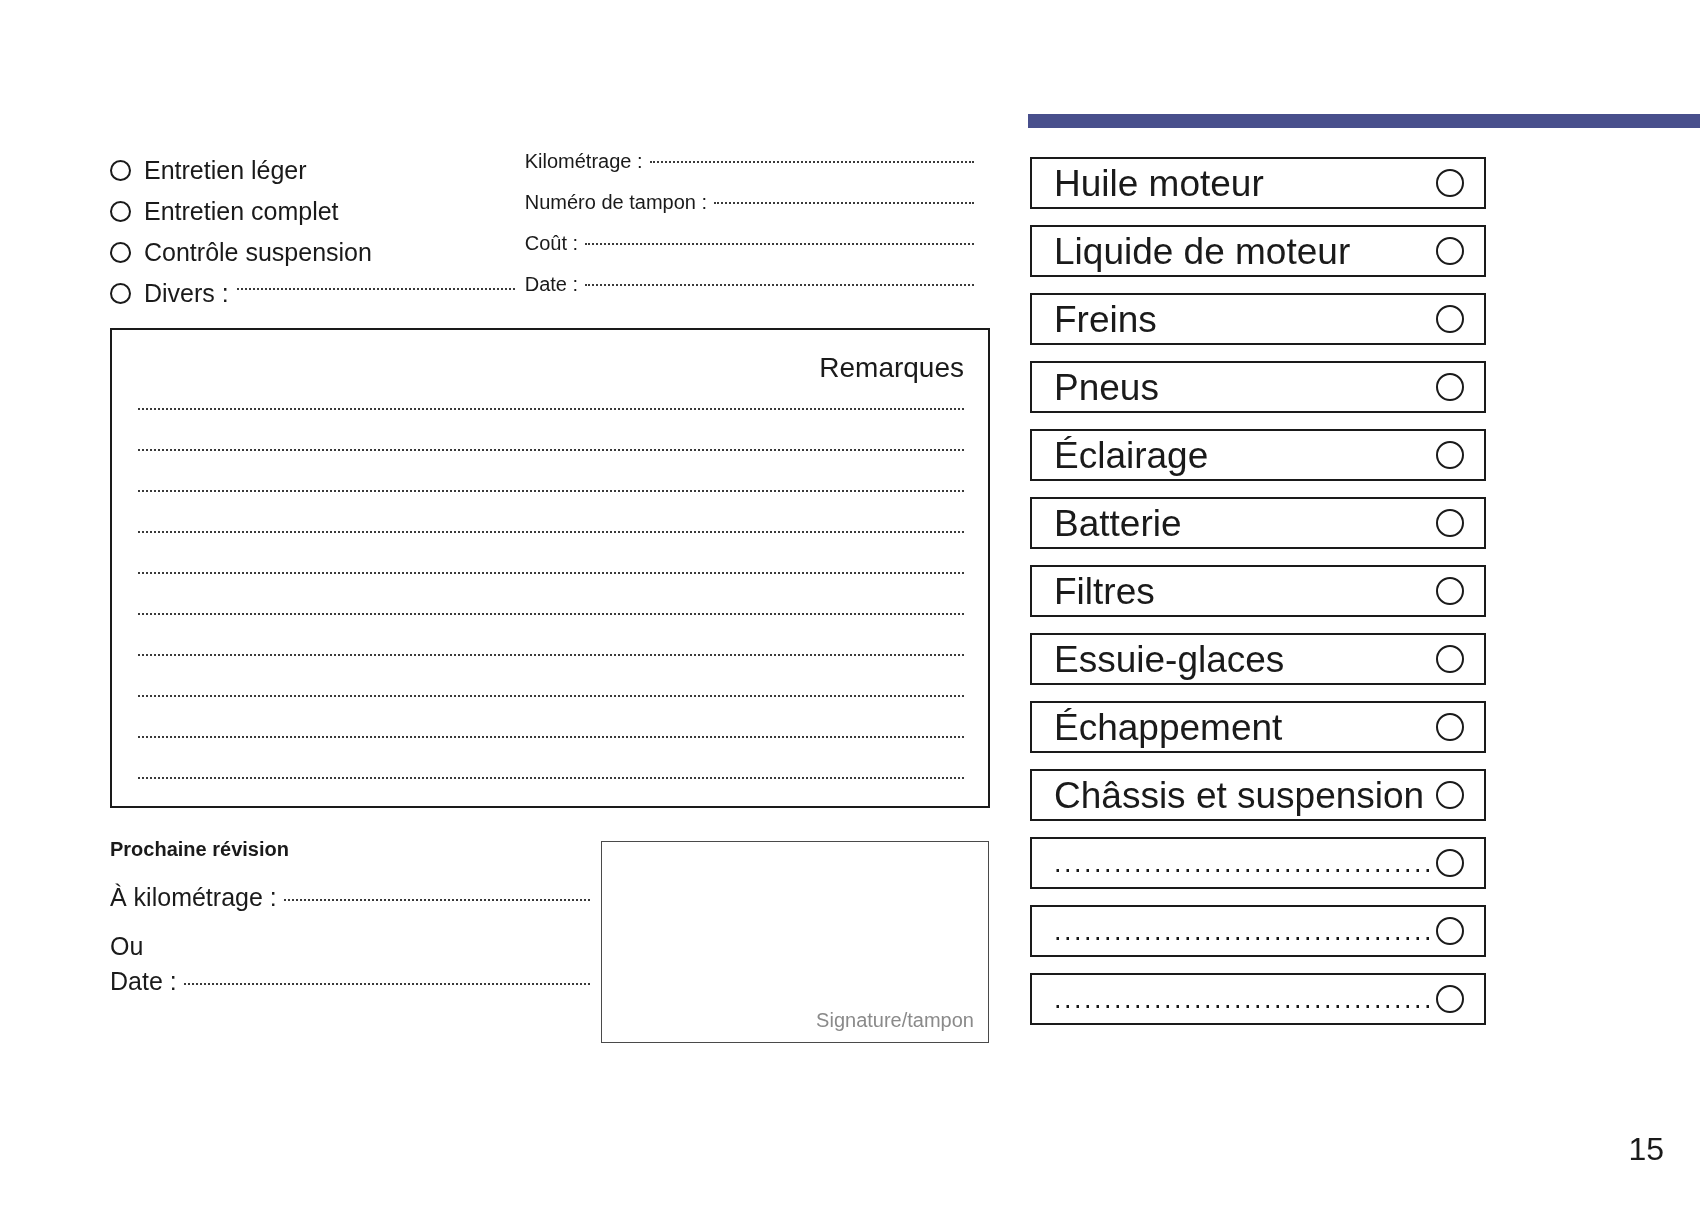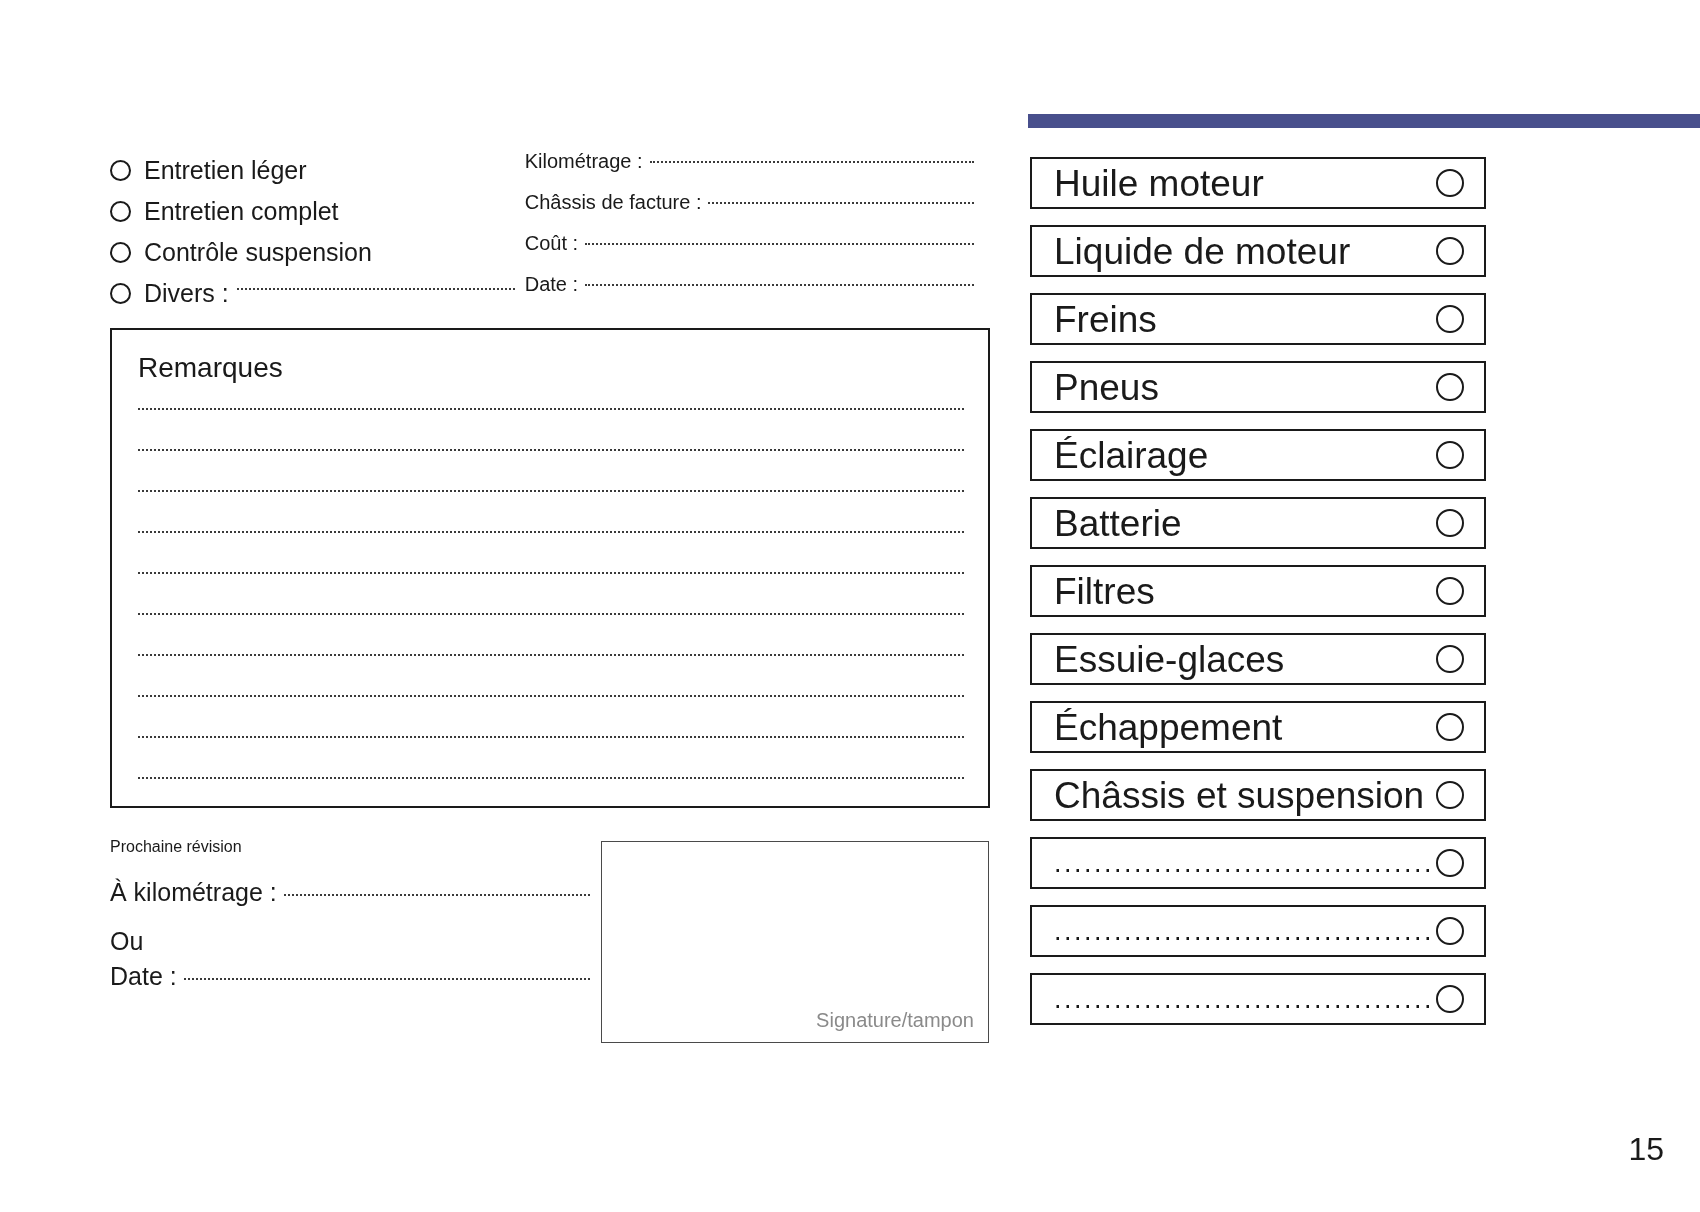--- a/index.html
+++ b/index.html
@@ -83,36 +83,37 @@
     position: relative;
     margin-top: 14px;
     width: 880px;
     height: 480px;
     border: 2.2px solid #1a1a1a;
     padding: 22px 24px 0 26px;
   }
   .remarks-title {
     font-size: 28px;
     margin-bottom: 24px;
+    text-align: right;
   }
   .rline {
     height: 0;
     border-bottom: 2.5px dotted #3a3a3a;
     margin-bottom: 39px;
   }
 
   
   .next-rev {
     position: absolute;
     left: 110px; top: 838px;
     width: 480px;
   }
   .next-rev-title {
-    font-size: 16px;
-    font-weight: normal;
+    font-size: 20px;
+    font-weight: bold;
     margin-bottom: 22px;
   }
   .nr-row {
     display: flex;
     align-items: baseline;
     font-size: 25px;
     height: 42px;
   }
   .nr-plain {
     font-size: 25px;
@@ -211,21 +212,21 @@
     </div>
 
     <div class="fields">
 
       <div class="field-row">
         <span class="field-label">Kilométrage :</span>
         <span class="dotfill"></span>
       </div>
 
       <div class="field-row">
-        <span class="field-label">Châssis de facture :</span>
+        <span class="field-label">Numéro de tampon :</span>
         <span class="dotfill"></span>
       </div>
 
       <div class="field-row">
         <span class="field-label">Coût :</span>
         <span class="dotfill"></span>
       </div>
 
       <div class="field-row">
         <span class="field-label">Date :</span>

